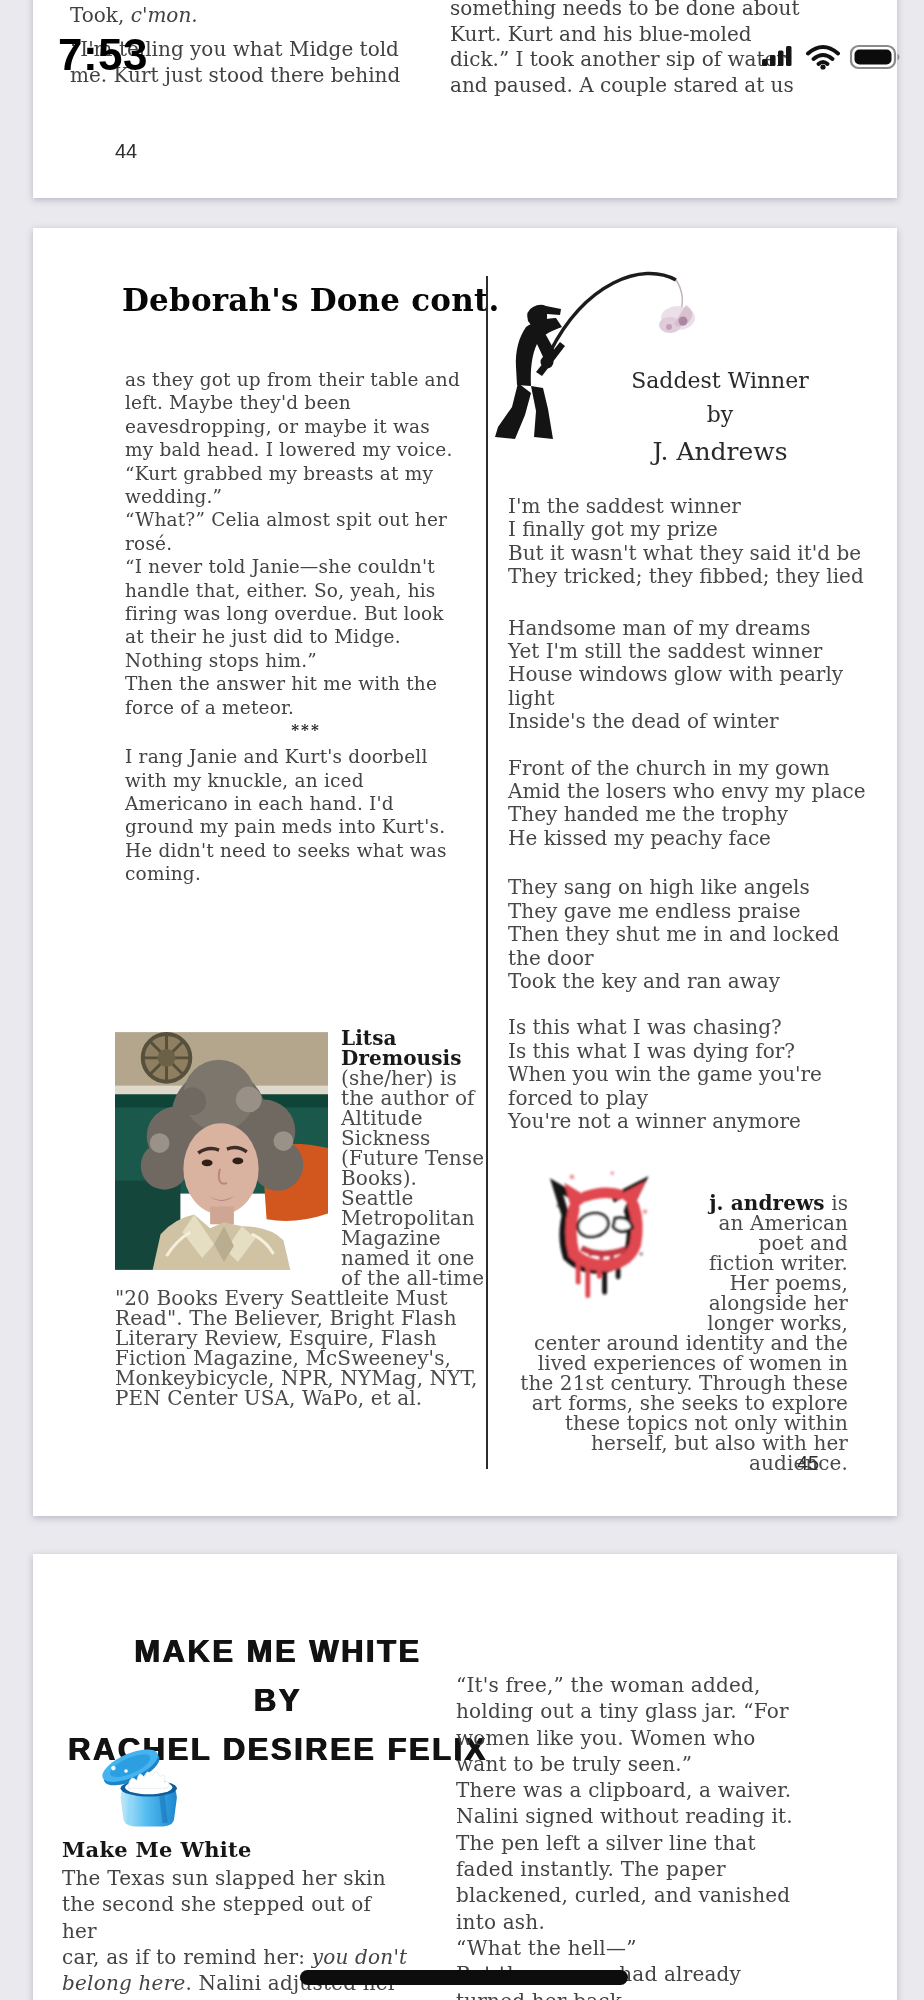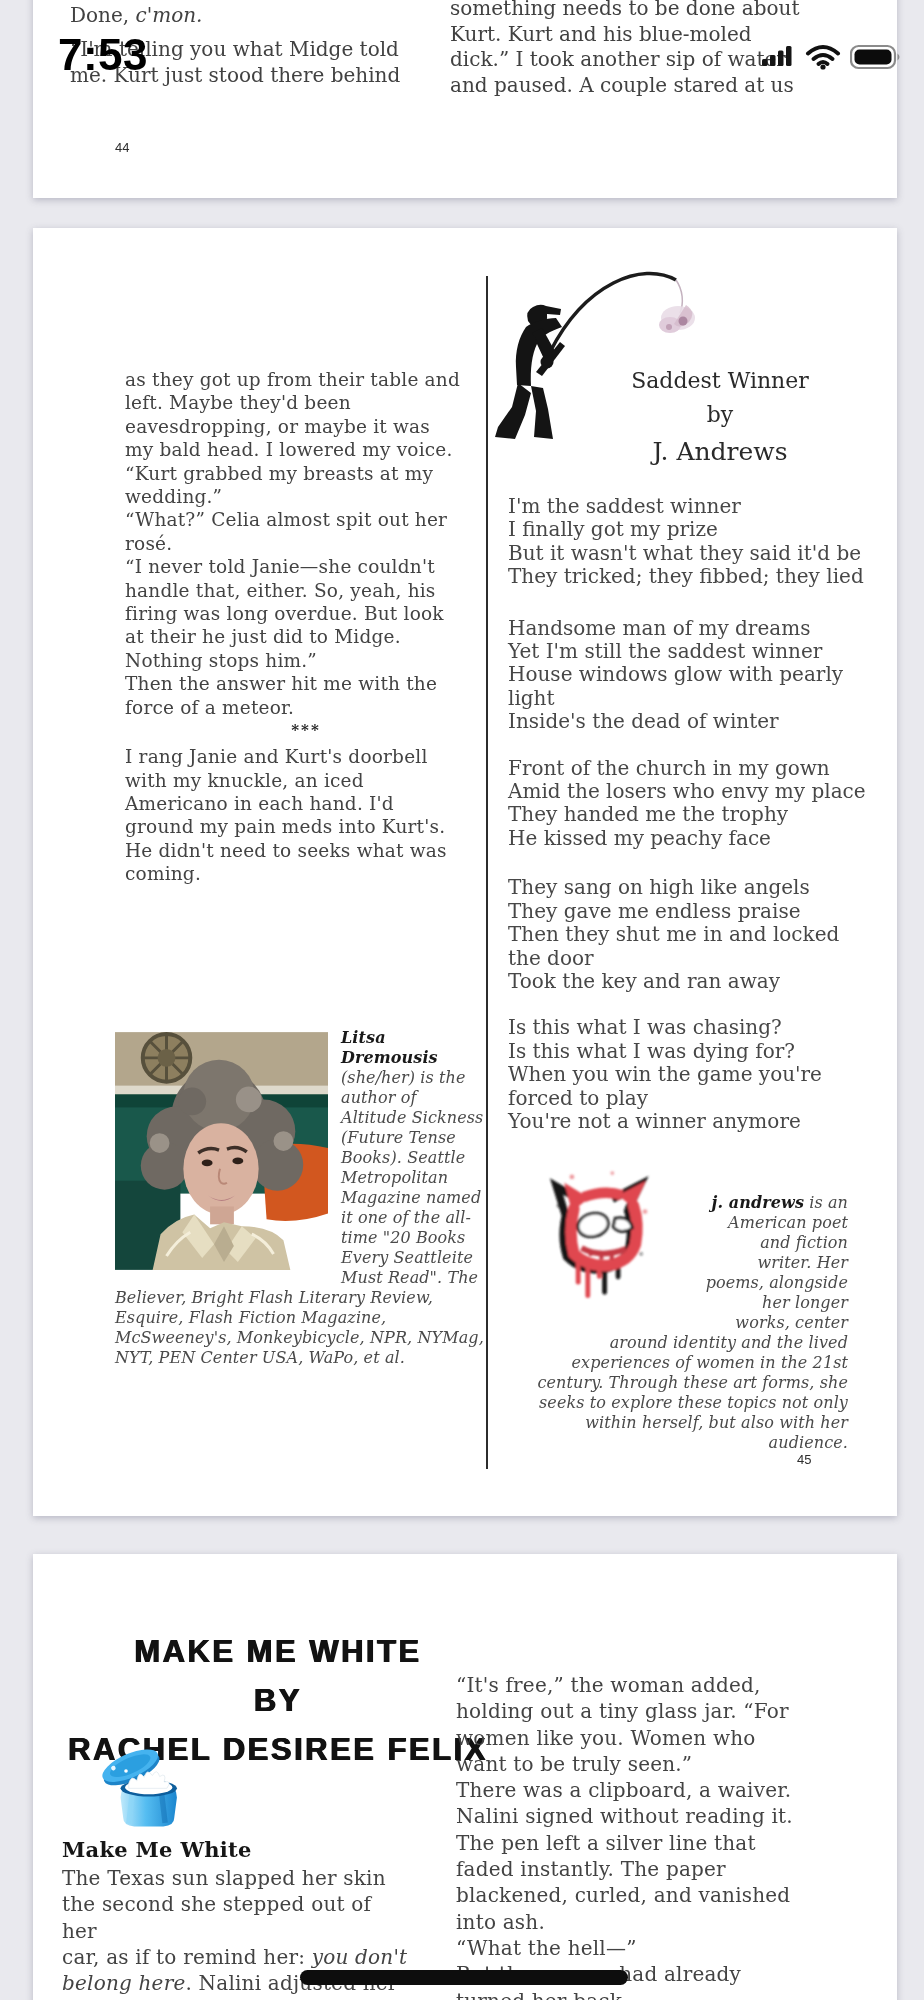--- a/index.html
+++ b/index.html
@@ -7,21 +7,21 @@
           font-family:"DejaVu Serif", serif;color:#414141;}
   .page{position:absolute;left:33px;width:864px;background:#ffffff;
         box-shadow:0 2px 7px rgba(70,70,100,.30);}
   .page1{top:-150px;height:348px;}
   .page2{top:228px;height:1288px;}
   .page3{top:1554px;height:520px;}
   .pre{white-space:pre-line;}
   .body-txt{font-size:18.5px;line-height:23.4px;letter-spacing:.2px;color:#434343;}
   .body-txt3{font-size:20px;line-height:26.3px;letter-spacing:.2px;color:#434343;}
   .abs{position:absolute;}
-  .pagenum{position:absolute;font-family:"Liberation Sans",sans-serif;font-size:13px;color:#2e2e2e;}
+  .pagenum{position:absolute;font-family:"Liberation Sans",sans-serif;font-size:20px;color:#2e2e2e;}
   
   .p1-left{left:37px;top:152px;width:400px;font-size:20px;line-height:26px;}
   .p1-left .para{margin-top:8px;}
   .p1-right{left:417px;top:146px;width:420px;font-size:20px;line-height:25.5px;}
   
   .heading{left:89px;top:54px;font-size:31px;font-weight:bold;color:#070707;
            letter-spacing:.2px;font-family:"DejaVu Serif",serif;}
   .divider{left:453px;top:48px;width:2px;height:1193px;background:#2c2c2c;}
   .col2-left{left:92px;top:140px;width:362px;}
   .col2-left .para{margin:0 0 0 0;}
@@ -29,21 +29,21 @@
   .m4{margin-bottom:22px;} .m5{margin-bottom:3px;}
   .sep{text-align:center;font-weight:bold;font-size:15px;letter-spacing:2px;color:#1d1d1d;height:23px;}
   .fisher{left:457px;top:27px;}
   .poem-title{left:524px;top:140px;width:326px;text-align:center;color:#2a2a2a;
               font-family:"DejaVu Serif",serif;}
   .poem-title .t1{font-size:22px;}
   .poem-title .t2{font-size:22px;margin-top:9px;}
   .poem-title .t3{font-size:25px;margin-top:10px;}
   .poem{left:475px;top:267px;width:360px;font-size:20px;line-height:23.4px;color:#474747;}
   .st1{margin-bottom:28px;} .st2{margin-bottom:23px;} .st3{margin-bottom:26px;} .st4{margin-bottom:23px;}
-  .bio{font-size:16px;line-height:20px;color:#4a4a4a;letter-spacing:.1px;font-style:italic;}
+  .bio{font-size:20px;line-height:20px;color:#4a4a4a;letter-spacing:.1px;}
   .litsa{left:82px;top:800px;width:372px;}
   .photo-float{float:left;width:213px;height:238px;margin:4px 13px 12px 0;}
   .andrews{left:485px;top:965px;width:330px;text-align:right;}
   .devil-spacer{float:left;width:185px;height:128px;}
   .devil-img{left:512px;top:937px;}
   .bname{font-weight:bold;color:#191919;}
   
   .p3-title{left:30px;top:80px;width:430px;text-align:center;
             font-family:"Liberation Sans",sans-serif;font-weight:900;color:#121212;}
   .p3-title .tl{font-size:31px;letter-spacing:2.5px;margin-bottom:13px;
@@ -61,32 +61,33 @@
                   border-radius:8px;background:#0d0d0d;}
   i{font-style:italic;}
 </style>
 </head>
 <body>
 
 <div id="screen">
 
   <div class="page page1">
     <div class="abs p1-left">
-      <div><span>Done, </span><i>c'mon.</i></div>
+      <div><span>Took, </span><i>c'mon.</i></div>
       <div class="pre para">“I'm telling you what Midge told
 me. Kurt just stood there behind</div>
     </div>
     <div class="abs pre p1-right">something needs to be done about
 Kurt. Kurt and his blue-moled
 dick.” I took another sip of water
 and paused. A couple stared at us</div>
     <div class="pagenum" style="left:82px;top:290px;">44</div>
   </div>
 
   <div class="page page2">
+    <div class="abs heading">Deborah's Done cont.</div>
     <div class="abs divider"></div>
 
     <div class="abs col2-left body-txt">
       <div class="pre para m1">as they got up from their table and
 left. Maybe they'd been
 eavesdropping, or maybe it was
 my bald head. I lowered my voice.
 “Kurt grabbed my breasts at my
 wedding.”</div>
       <div class="pre para m2">“What?” Celia almost spit out her

